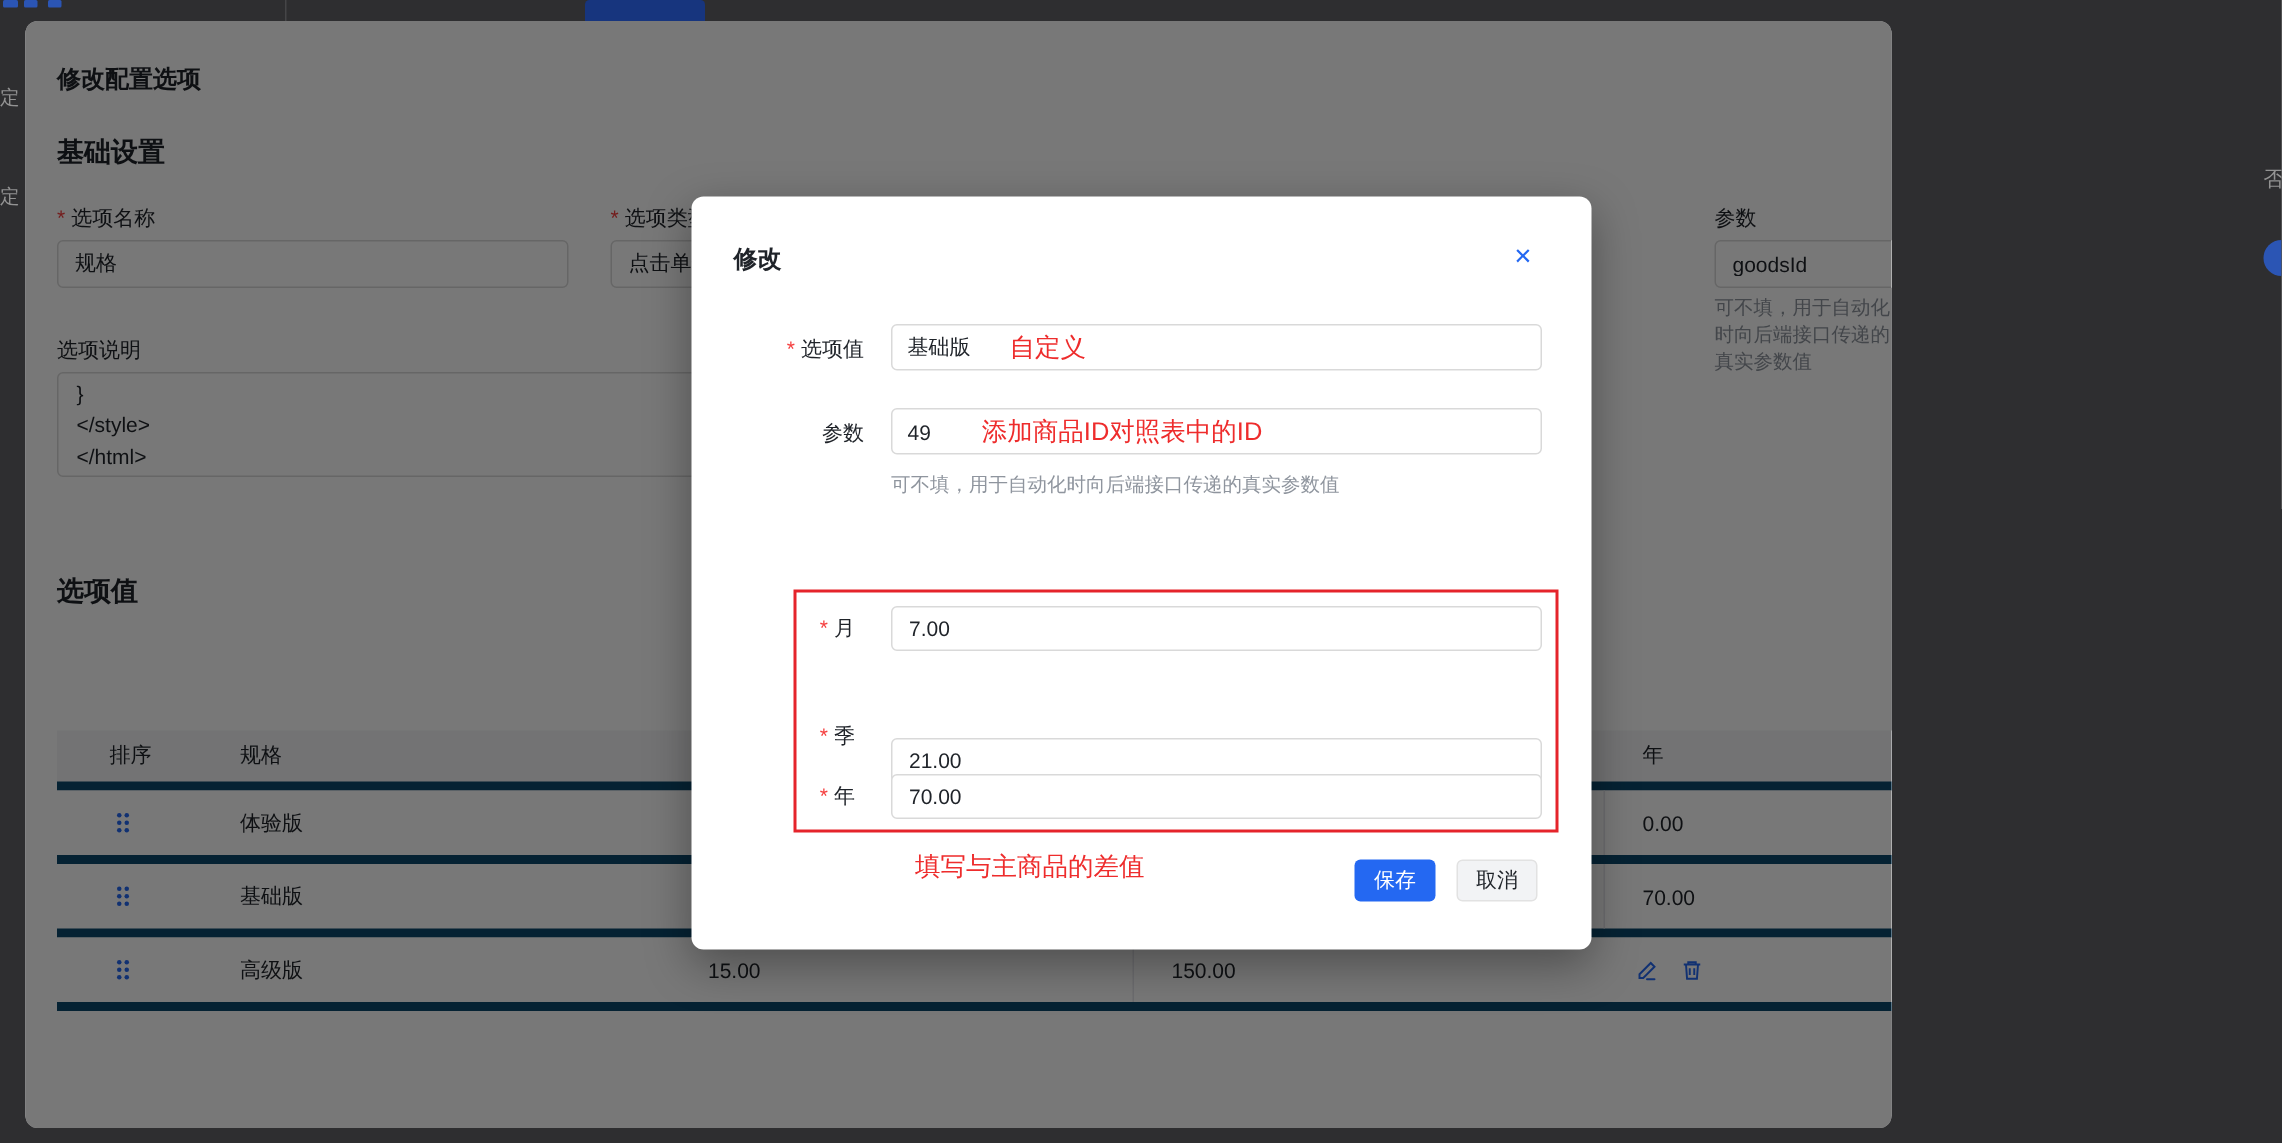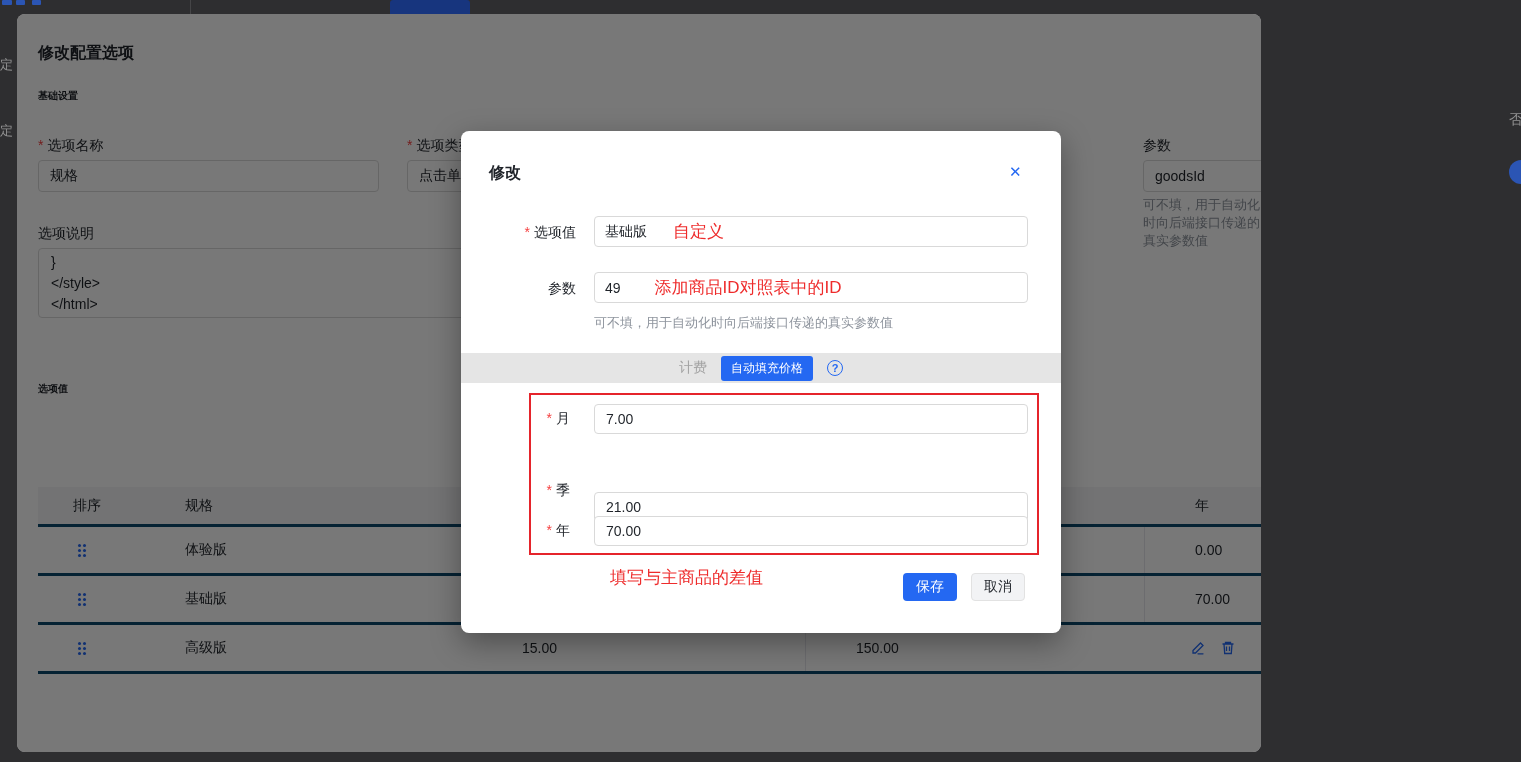--- a/index.html
+++ b/index.html
@@ -22,21 +22,21 @@
   
   .card1 {
     left:17px; top:14px; width:1244px; height:738px;
     background:#ffffff; border-radius:8px; overflow:hidden;
   }
   .card1-mask {
     position:absolute; inset:0; background:rgba(0,0,0,0.53); z-index:10;
   }
   .c1 { position:absolute; }
   .modal-title { font-size:16px; font-weight:bold; color:#1f2329; }
-  .section-title { font-size:10px; font-weight:bold; color:#1f2329; }
+  .section-title { font-size:18px; font-weight:bold; color:#1f2329; }
   .close-x { color:#2468f2; font-size:15px; font-weight:bold; cursor:pointer; line-height:1; }
   .field-label { font-size:14px; color:#1f2329; }
   .req-star { color:#f53f3f; margin-right:4px; }
   .text-input {
     border:1px solid #d9d9d9; border-radius:4px; background:#fff;
     font-size:14px; color:#1f2329; padding:0 11px; width:100%; height:100%;
     font-family:"Liberation Sans","DejaVu Sans",sans-serif; outline:none;
   }
   .hint { font-size:13px; color:#8f959e; }
   .textarea-box {
@@ -52,21 +52,21 @@
   .btn-plain {
     background:#f2f3f5; color:#1f2329; border:1px solid #e2e2e2; border-radius:4px;
     font-size:14px; cursor:pointer; display:flex; align-items:center; justify-content:center;
     font-family:"Liberation Sans","DejaVu Sans",sans-serif;
   }
 
   
   .tbl { left:21px; top:473px; width:1446px; }
   .tbl-row {
     display:grid; grid-template-columns:92px 311px 315px 314px 320px 94px;
-    border-bottom:3px solid #0c4a6e; align-items:center;gap:25px;
+    border-bottom:6px solid #0c4a6e; align-items:center;
   }
   .tbl-head { height:40px; background:#f4f5f7; }
   .tbl-body-row { height:49px; background:#fff; }
   .th-cell { font-size:14px; color:#1f2329; }
   .td-cell { font-size:14px; color:#1f2329; height:100%; display:flex; align-items:center; }
   .cell-border { border-right:1px solid #e5e6eb; }
   .pad1 { padding-left:35px; } .pad2 { padding-left:30px; }
   .pad3 { padding-left:31px; } .pad4 { padding-left:31px; }
   .pad5 { padding-left:25px; } .pad6 { padding-left:24px; }
 
@@ -264,25 +264,20 @@
     <span class="red-note" style="margin-left:26px;">自定义</span>
   </div>
 
   <div class="c2 label-box" style="left:40px;top:149px;">参数</div>
   <div class="c2 input-like" style="left:133px;top:141px;width:434px;height:31px;text-align:center;">
     <span>49</span>
     <span class="red-note" style="margin-left:34px;">添加商品ID对照表中的ID</span>
   </div>
   <div class="c2 hint" style="left:133px;top:183px;">可不填，用于自动化时向后端接口传递的真实参数值</div>
 
-  <div class="c2 billing-bar">
-    <span class="billing-label">计费</span>
-    <button class="btn-blue autofill-btn">自动填充价格</button>
-    <span class="help-icon">?</span>
-  </div>
 
   <div class="c2 red-frame"></div>
 
   <div class="price-row" style="left:81px;top:273px;width:486px;">
     <span class="price-label"><span class="req-star">*</span><span>月</span></span>
     <input class="text-input" style="width: 434px; height: 30px;" value="7.00">
   </div>
   <div class="price-row" style="left:81px;top:329px;width:486px;">
     <span class="price-label"><span class="req-star">*</span><span>季</span></span>
     <input class="text-input" style="width: 434px; height: 30px; margin-top: 32px;" value="21.00">

